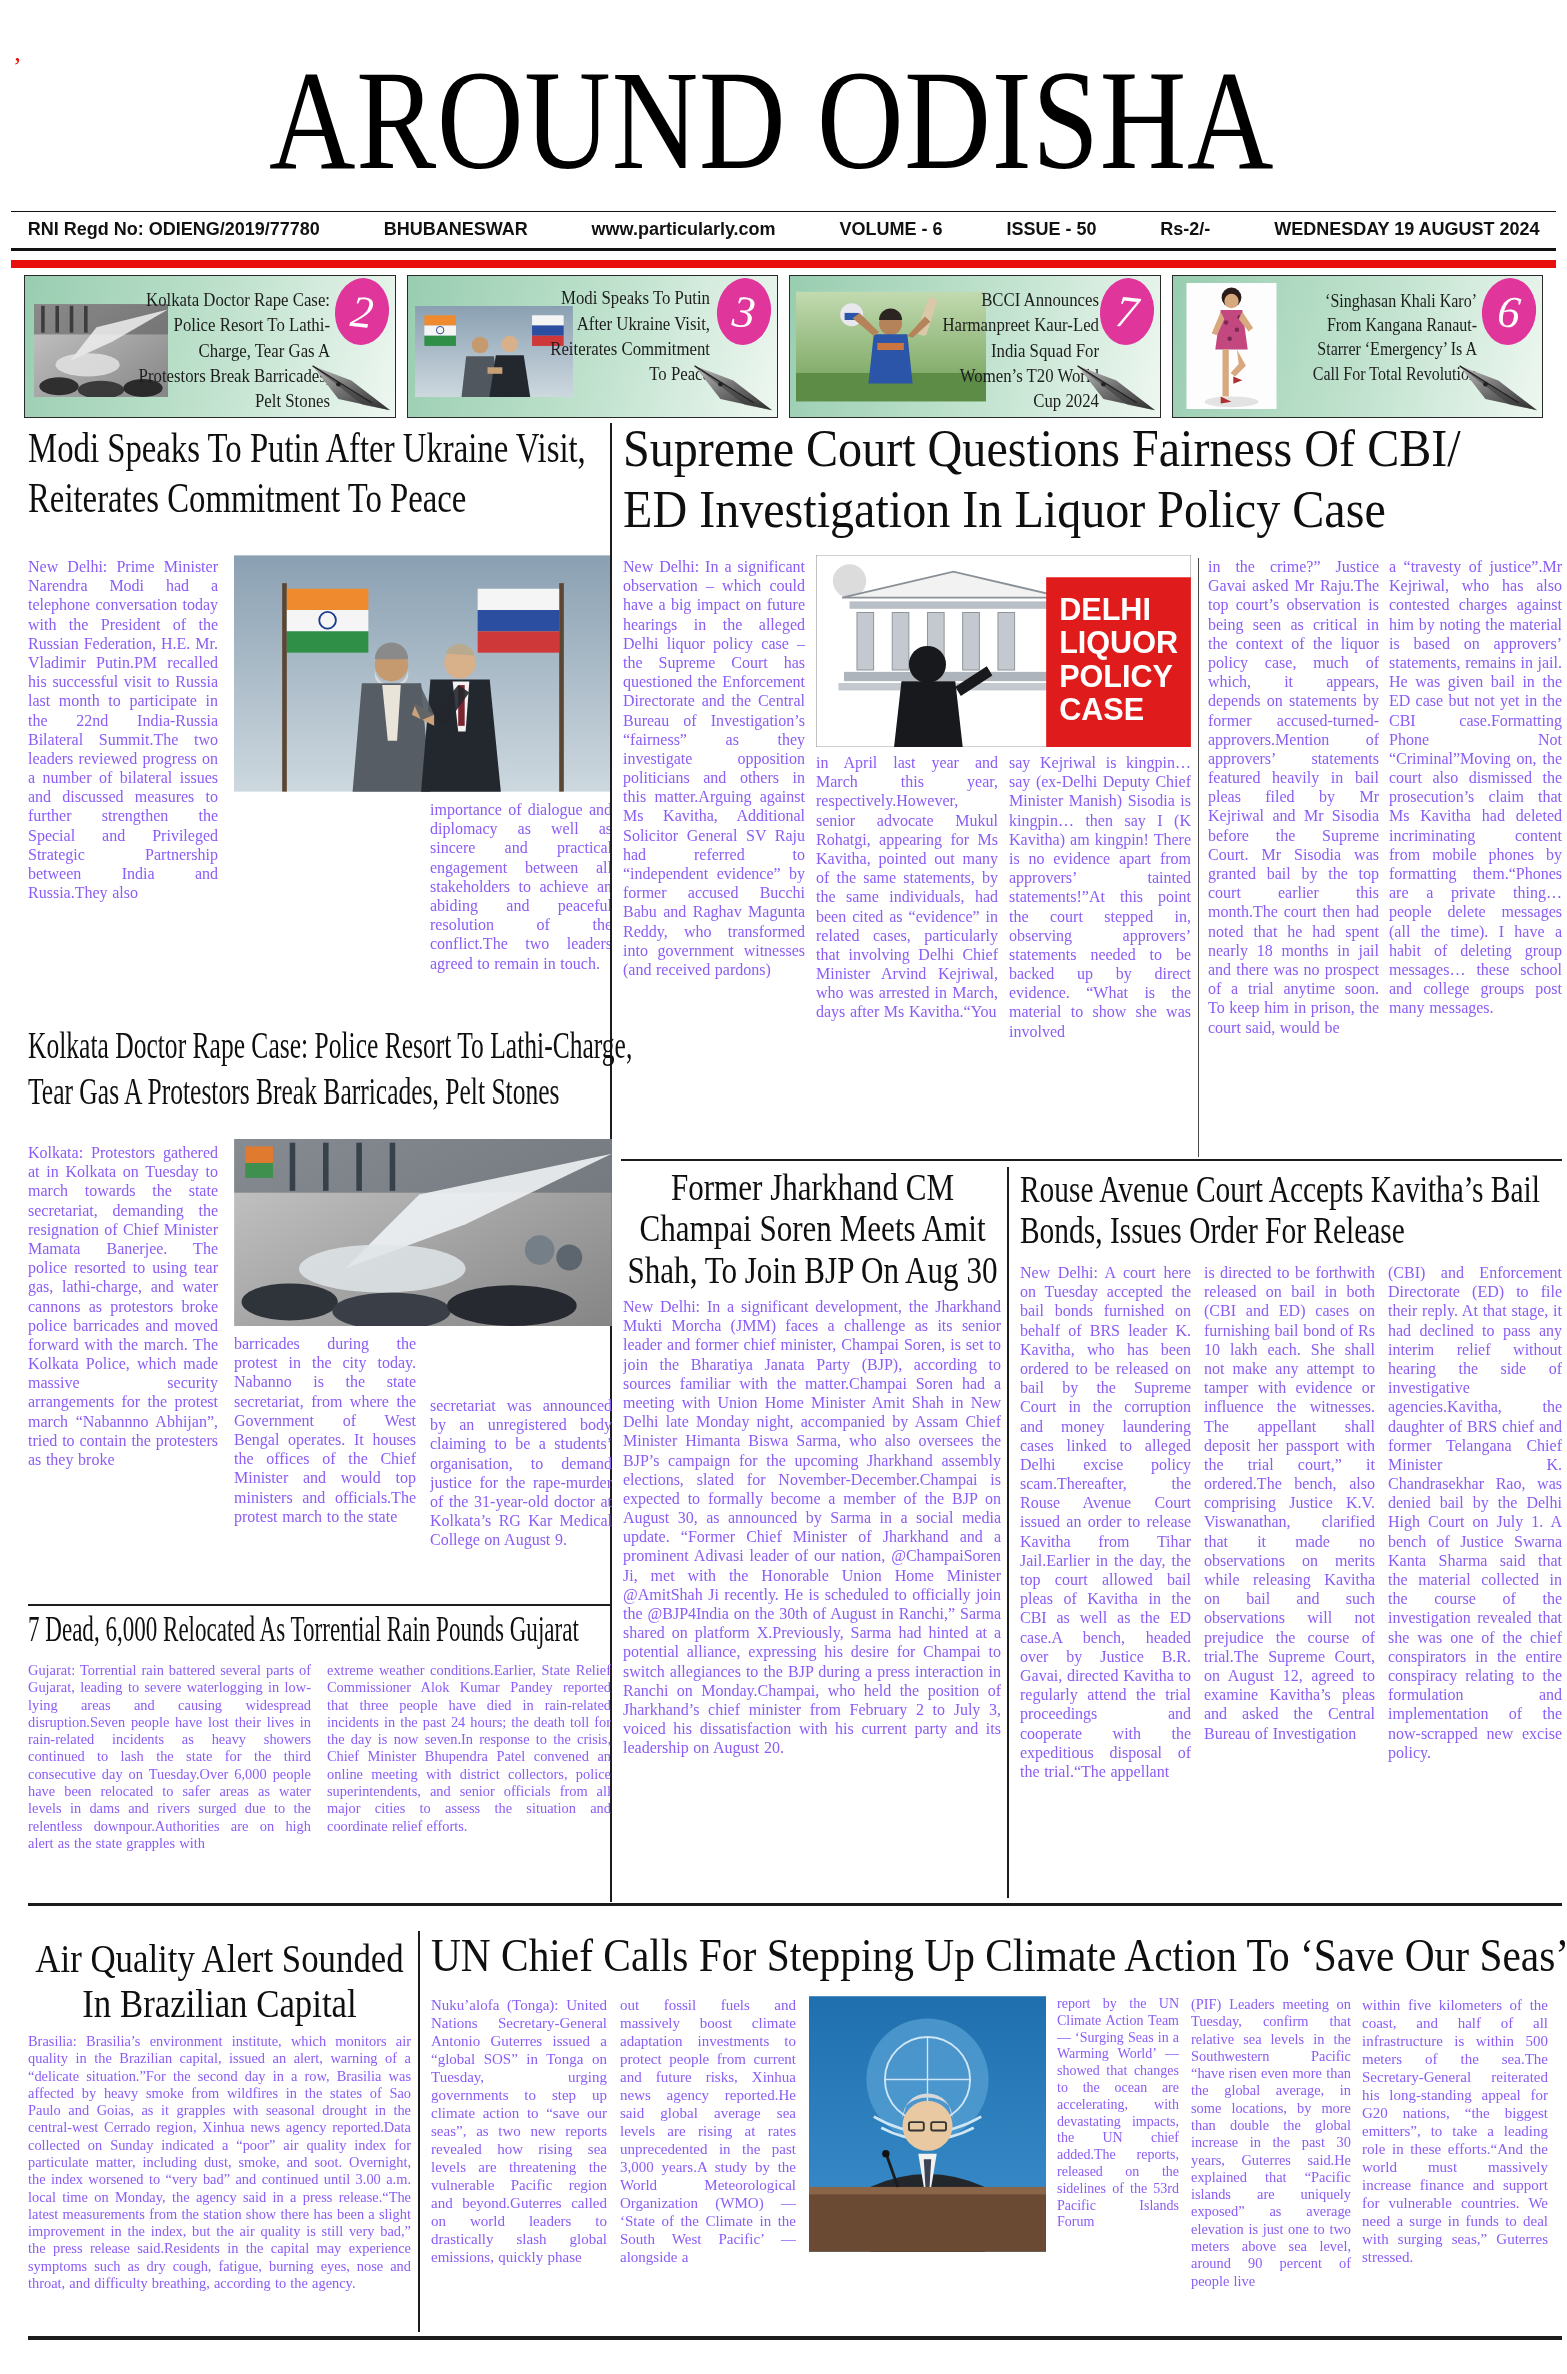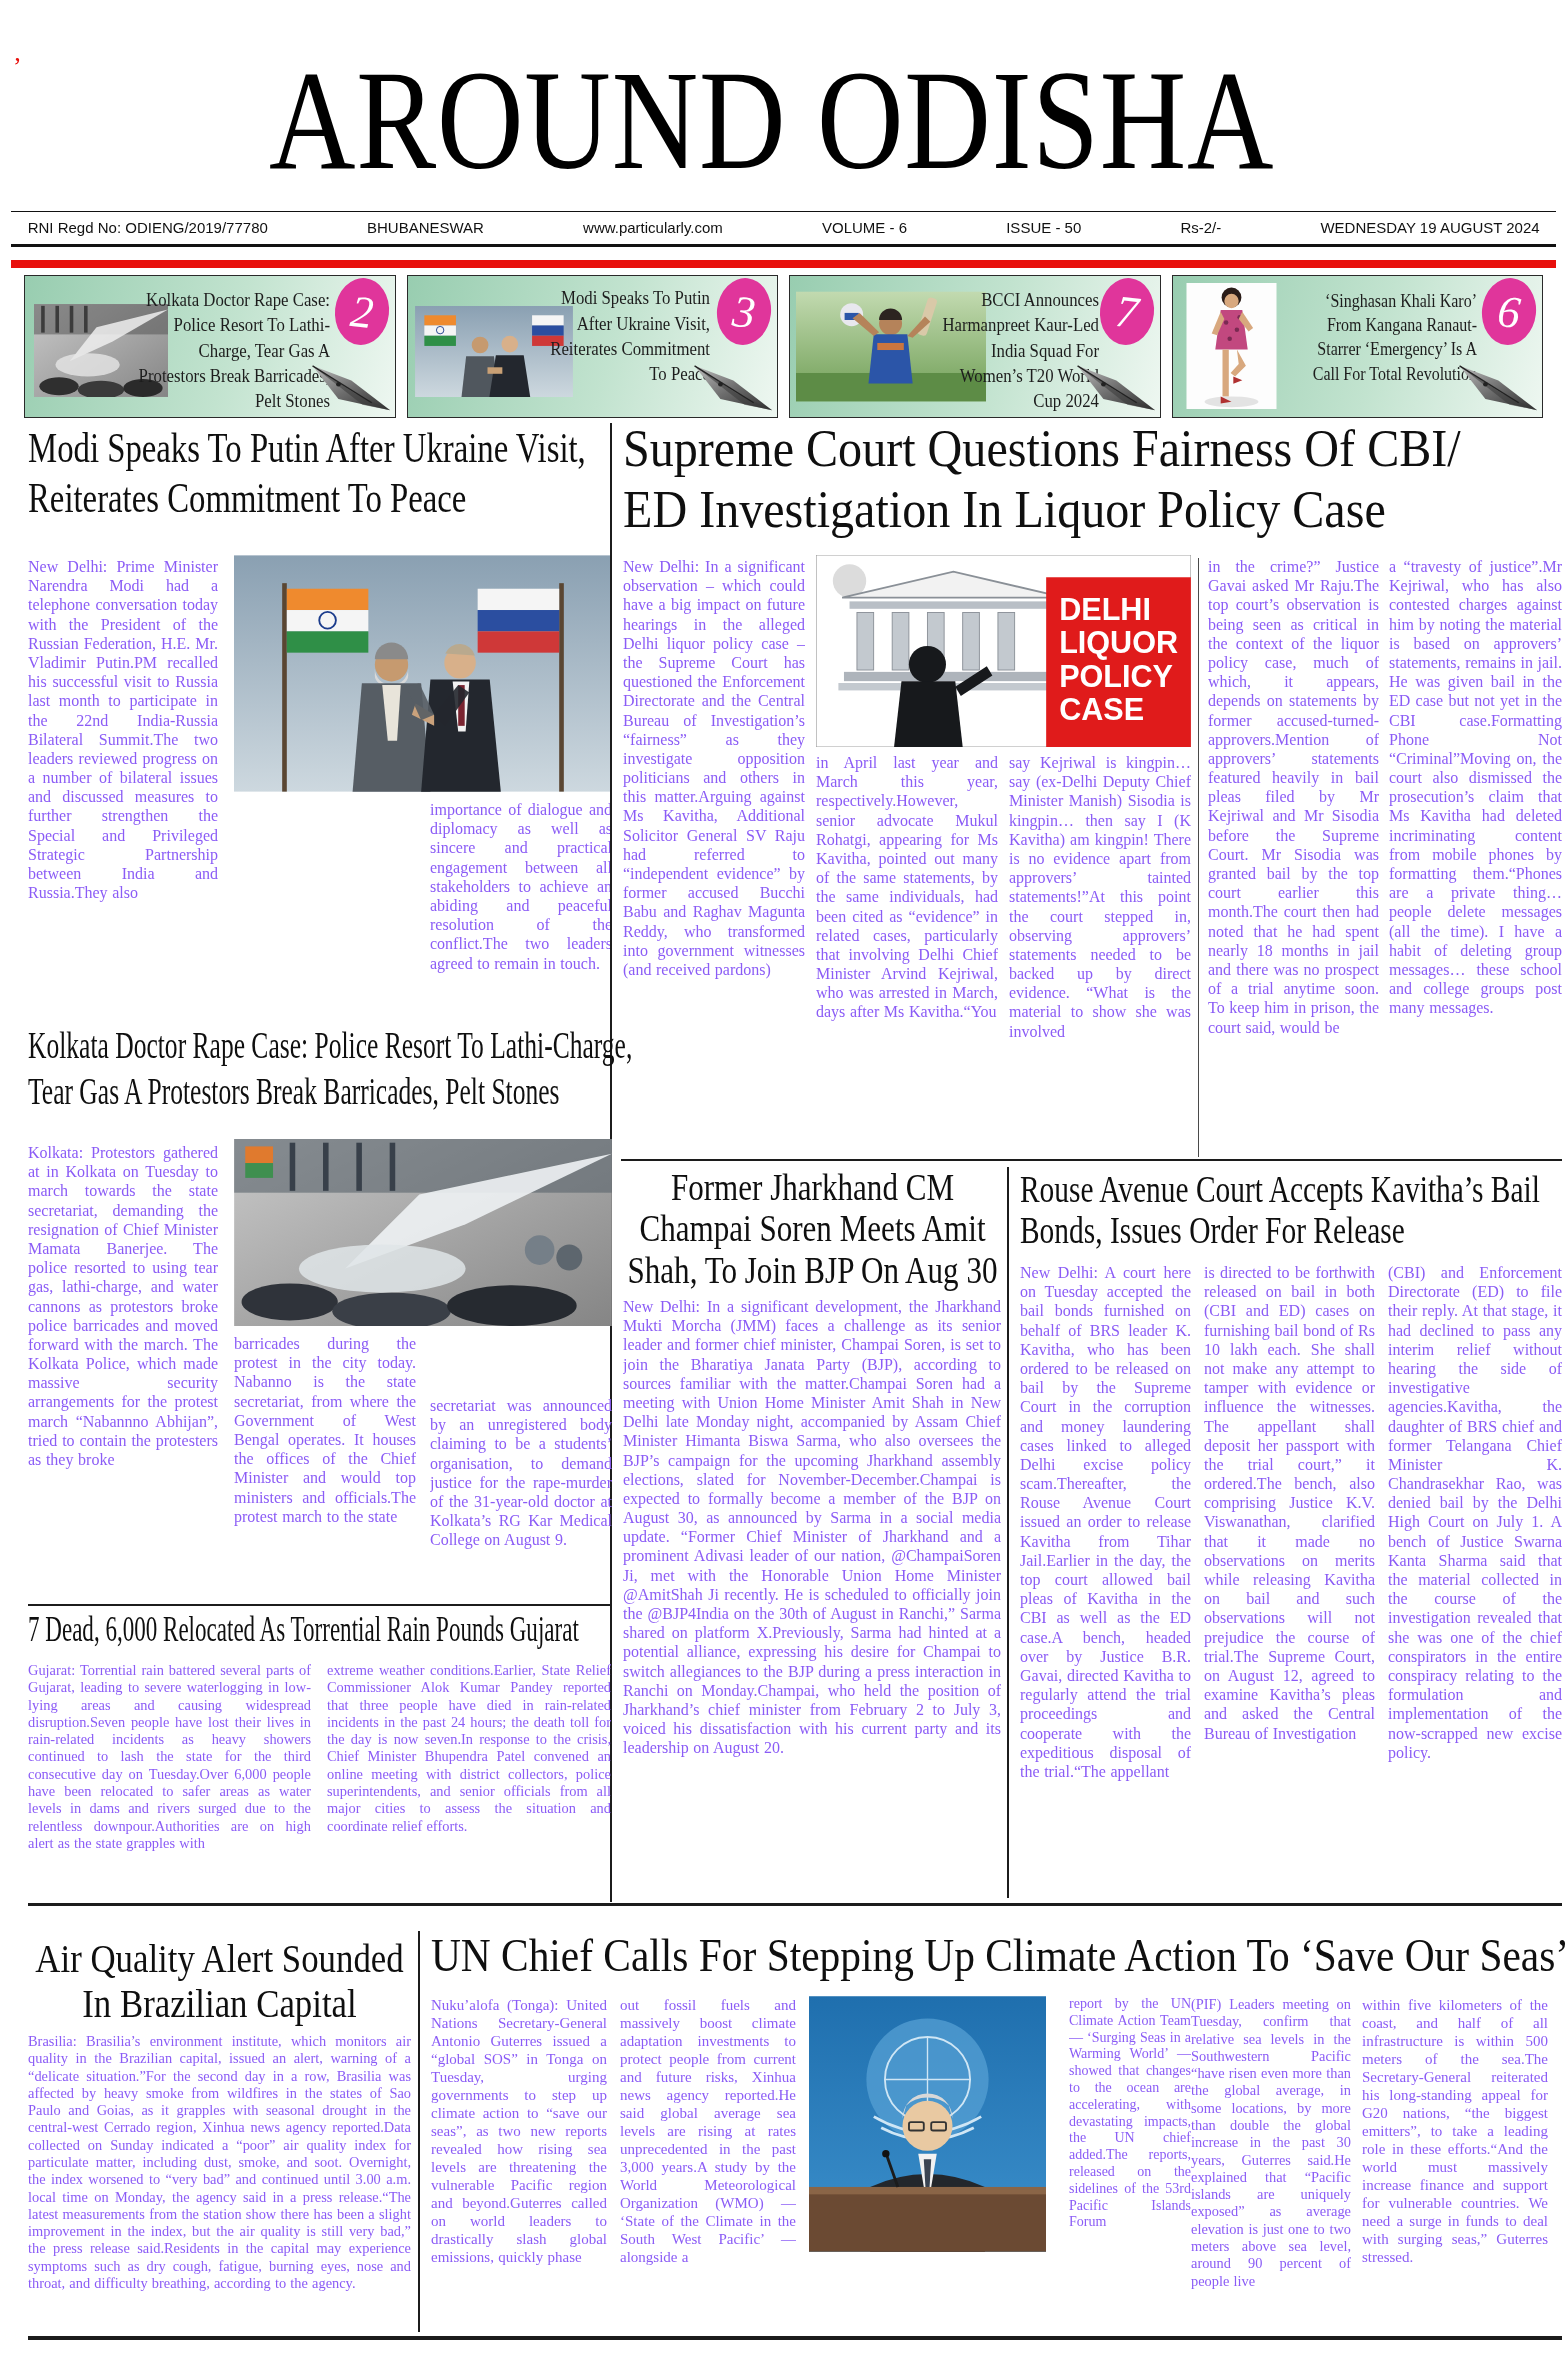--- a/index.html
+++ b/index.html
@@ -9,21 +9,21 @@
   .hl div{white-space:nowrap;}
   .bc{position:absolute;font-family:"Liberation Serif",serif;font-size:16px;line-height:1.2;
       text-align:justify;color:#8b5cf6;overflow:hidden;word-spacing:0.6px;}
   .vrule,.hrule{position:absolute;background:#1c1c1c;}
   .corner-mark{position:absolute;left:13px;top:52px;color:#e8100c;font-size:26px;font-family:"Liberation Serif",serif;}
   #masthead{position:absolute;top:46px;left:269px;width:1224px;font-family:"Liberation Serif",serif;
             font-size:141px;line-height:1.05;color:#000;transform:scaleX(0.85);transform-origin:0 0;
             white-space:nowrap;letter-spacing:0.9px;}
   #infobar{position:absolute;top:211px;left:11px;width:1512px;border-top:1.9px solid #111;border-bottom:3.7px solid #111;
            padding:6.5px 16.7px 8.3px 16.7px;display:flex;justify-content:space-between;align-items:baseline;
-           font-family:"Liberation Sans",sans-serif;font-weight:normal;font-size:15px;color:#111;}
+           font-family:"Liberation Sans",sans-serif;font-weight:bold;font-size:18px;color:#111;}
   #redrule{position:absolute;top:260px;left:11px;width:1545px;height:8.3px;background:#e8100c;}
   #teasers{position:absolute;top:275px;left:24px;width:1519px;height:141px;display:flex;gap:11px;}
   .tbox{position:relative;flex:1;border:1.9px solid #2a2a2a;height:141px;
         background:linear-gradient(105deg,#98cdb0 0%,#c2e3cf 55%,#eef7f1 100%);}
   .timg{position:absolute;}
   .ttxt{position:absolute;font-family:"Liberation Serif",serif;font-size:19.5px;line-height:1.3;text-align:right;
         color:#1d1d1d;transform:scaleX(0.86);transform-origin:100% 0;}
   .tnum{position:absolute;top:1.9px;right:5.6px;width:54px;height:67px;background:#e0359b;border-radius:50%;
         color:#fff;font-family:"Liberation Serif",serif;font-style:italic;font-size:45px;
         display:flex;align-items:center;justify-content:center;transform:rotate(6deg);}
@@ -324,20 +324,20 @@
     <rect x="108" y="136" width="16" height="9" rx="2" fill="none" stroke="#333" stroke-width="2"></rect>
     <rect x="132" y="136" width="16" height="9" rx="2" fill="none" stroke="#333" stroke-width="2"></rect>
     <path d="M66,276 L66,206 q62,-28 124,0 L190,276 Z" fill="#23272c"></path>
     <path d="M118,170 L138,170 L132,206 L124,206 Z" fill="#f2f2f2"></path>
     <path d="M124,176 L132,176 L130,210 L126,210 Z" fill="#3a4452"></path>
     <rect x="0" y="212" width="256" height="64" fill="#6b4a33"></rect>
     <rect x="0" y="206" width="256" height="8" fill="#8a6547"></rect>
     <line x1="96" y1="206" x2="84" y2="172" stroke="#1c1c1c" stroke-width="3"></line>
     <circle cx="83" cy="170" r="4" fill="#111"></circle>
   </svg>
-  <div class="bc" style="left:1057px;top:1996px;width:122px;height:332px;font-size:14px;margin-left:12px;">report by the UN Climate Action Team — ‘Surging Seas in a Warming World’ — showed that changes to the ocean are accelerating, with devastating impacts, the UN chief added.The reports, released on the sidelines of the 53rd Pacific Islands Forum</div>
+  <div class="bc" style="left:1057px;top:1996px;width:122px;height:332px;font-size:14px;">report by the UN Climate Action Team — ‘Surging Seas in a Warming World’ — showed that changes to the ocean are accelerating, with devastating impacts, the UN chief added.The reports, released on the sidelines of the 53rd Pacific Islands Forum</div>
   <div class="bc" style="left:1191px;top:1996px;width:160px;height:332px;font-size:14.4px;">(PIF) Leaders meeting on Tuesday, confirm that relative sea levels in the Southwestern Pacific “have risen even more than the global average, in some locations, by more than double the global increase in the past 30 years, Guterres said.He explained that “Pacific islands are uniquely exposed” as average elevation is just one to two meters above sea level, around 90 percent of people live</div>
   <div class="bc" style="left:1362px;top:1996px;width:186px;height:332px;font-size:15px;">within five kilometers of the coast, and half of all infrastructure is within 500 meters of the sea.The Secretary-General reiterated his long-standing appeal for G20 nations, “the biggest emitters”, to take a leading role in these efforts.“And the world must massively increase finance and support for vulnerable countries. We need a surge in funds to deal with surging seas,” Guterres stressed.</div>
 
   <div class="hrule" style="left:28px;top:2336px;width:1534px;height:3.7px;"></div>
 
 </div>
 
 
 </body></html>

